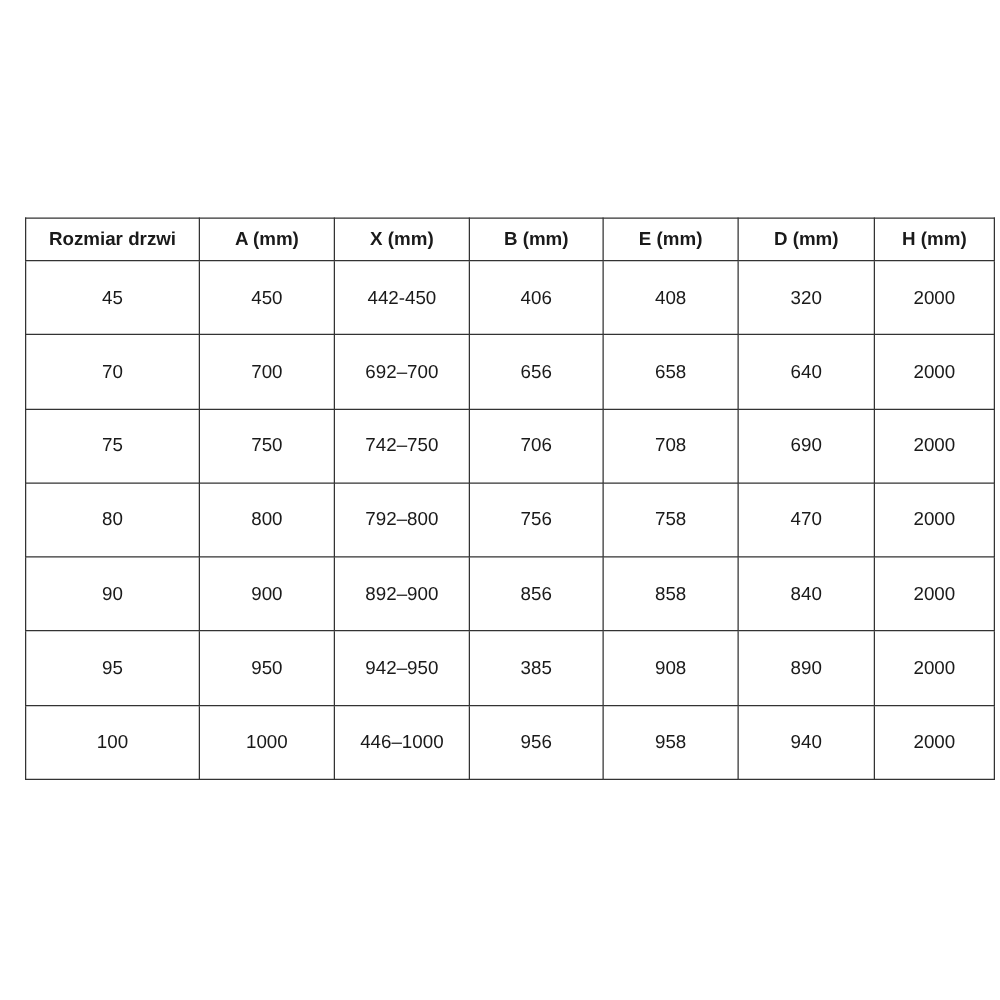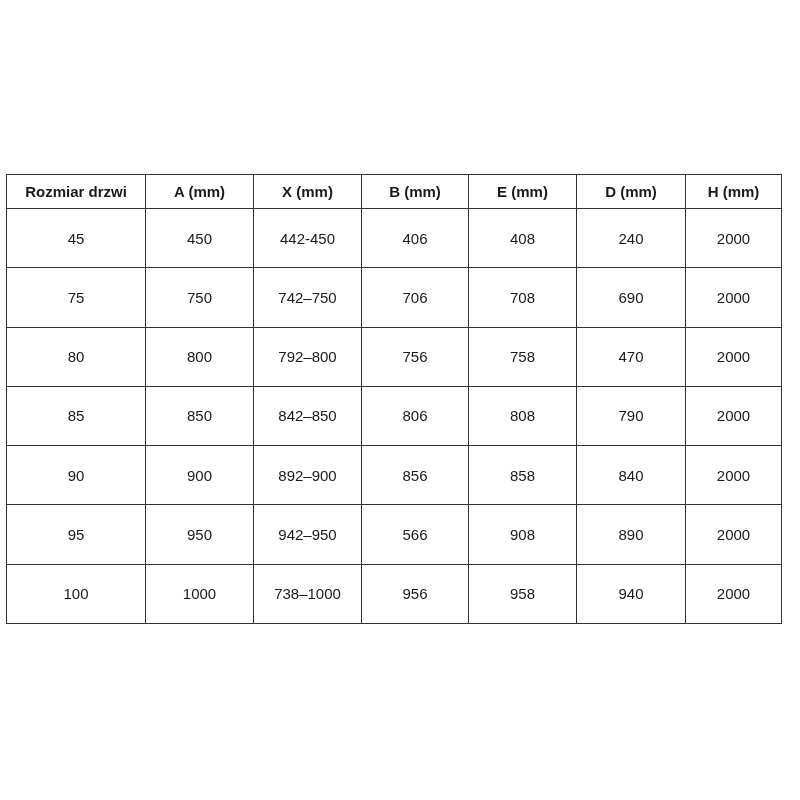--- a/index.html
+++ b/index.html
@@ -12,21 +12,21 @@
   }
   .page {
     position: relative;
     width: 800px;
     height: 800px;
     background: #ffffff;
     overflow: hidden;
   }
   table.size-table {
     position: absolute;
-    left: 6px;
+    left: 20px;
     top: 174px;
     width: 776px;
     height: 450px;
     border-collapse: collapse;
     table-layout: fixed;
     background: #ffffff;
   }
   table.size-table th,
   table.size-table td {
     border: 1px solid #333333;
@@ -71,21 +71,30 @@
           <th>H (mm)</th>
         </tr>
     </thead>
     <tbody>
         <tr>
           <td>45</td>
           <td>450</td>
           <td>442-450</td>
           <td>406</td>
           <td>408</td>
-          <td>240</td>
+          <td>320</td>
+          <td>2000</td>
+        </tr>
+        <tr>
+          <td>70</td>
+          <td>700</td>
+          <td>692–700</td>
+          <td>656</td>
+          <td>658</td>
+          <td>640</td>
           <td>2000</td>
         </tr>
         <tr>
           <td>75</td>
           <td>750</td>
           <td>742–750</td>
           <td>706</td>
           <td>708</td>
           <td>690</td>
           <td>2000</td>
@@ -93,50 +102,41 @@
         <tr>
           <td>80</td>
           <td>800</td>
           <td>792–800</td>
           <td>756</td>
           <td>758</td>
           <td>470</td>
           <td>2000</td>
         </tr>
         <tr>
-          <td>85</td>
-          <td>850</td>
-          <td>842–850</td>
-          <td>806</td>
-          <td>808</td>
-          <td>790</td>
-          <td>2000</td>
-        </tr>
-        <tr>
           <td>90</td>
           <td>900</td>
           <td>892–900</td>
           <td>856</td>
           <td>858</td>
           <td>840</td>
           <td>2000</td>
         </tr>
         <tr>
           <td>95</td>
           <td>950</td>
           <td>942–950</td>
-          <td>566</td>
+          <td>385</td>
           <td>908</td>
           <td>890</td>
           <td>2000</td>
         </tr>
         <tr>
           <td>100</td>
           <td>1000</td>
-          <td>738–1000</td>
+          <td>446–1000</td>
           <td>956</td>
           <td>958</td>
           <td>940</td>
           <td>2000</td>
         </tr>
       </tbody>
   </table>
 </div>
 
 </body></html>

